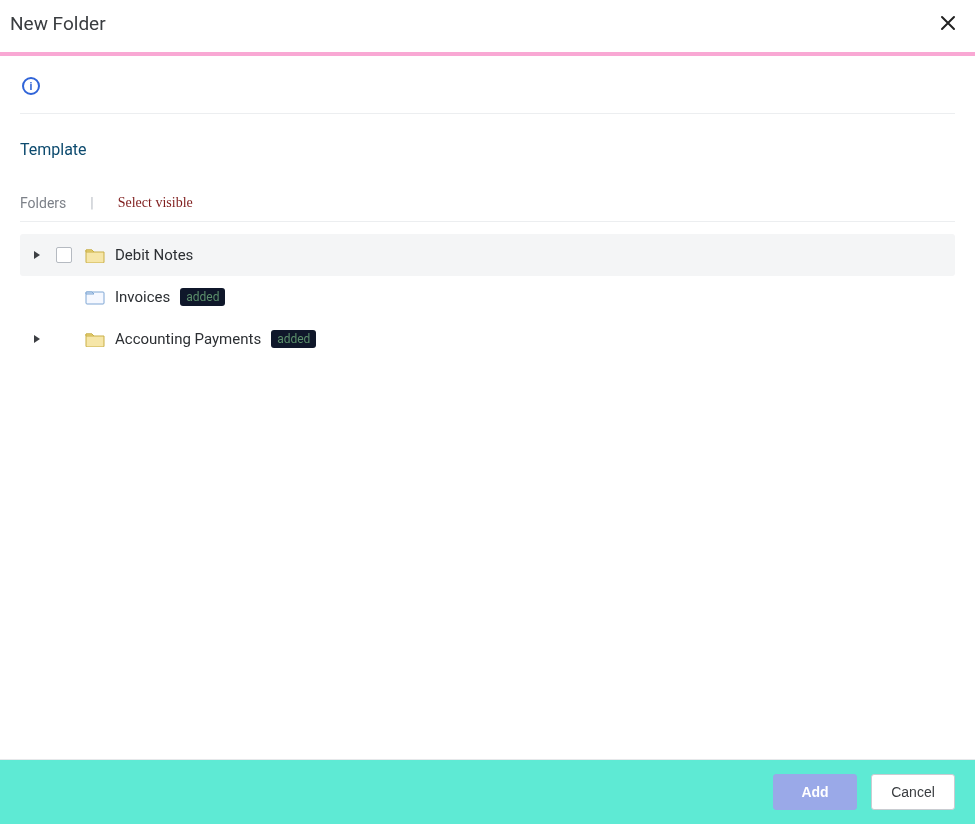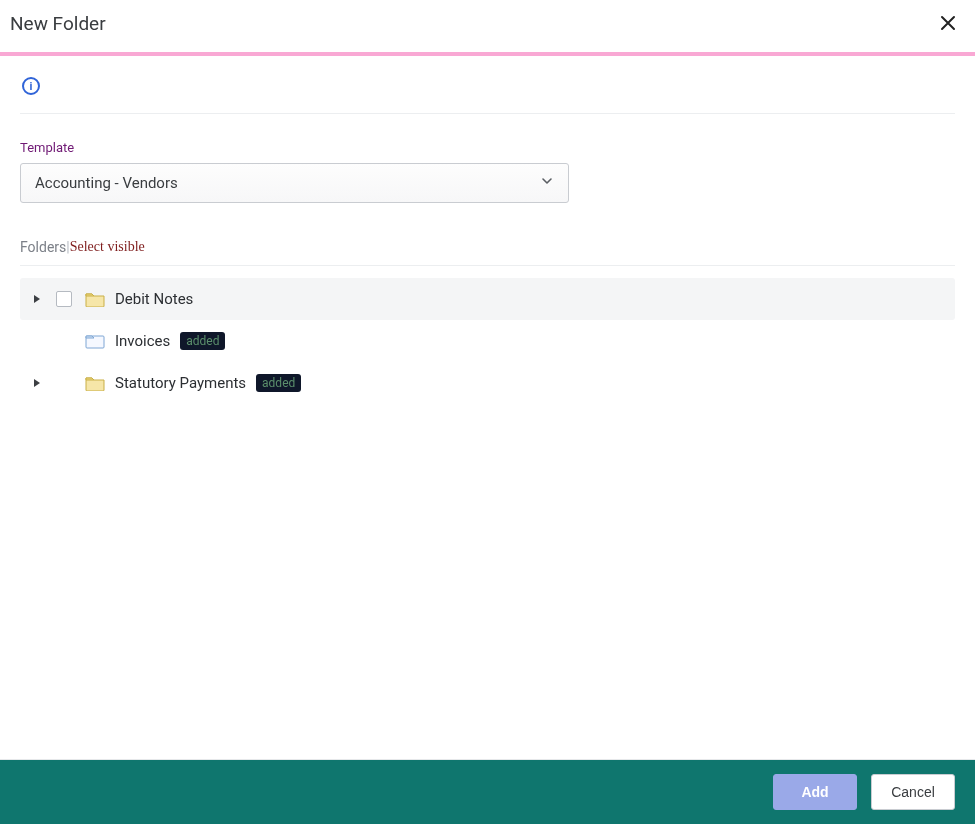--- a/index.html
+++ b/index.html
@@ -50,23 +50,23 @@
       width: 18px; height: 18px; flex: 0 0 18px;
       border: 2px solid #3064d8; border-radius: 50%;
       display:inline-flex; align-items:center; justify-content:center;
       color:#3064d8; font-size:11px; font-weight:700;
     }
     .info-banner a { color:#2f63d6; text-decoration:none; }
 
     
     .section { margin-top: 26px; }
     .field-label {
-      font-size: 13px;
-      color: #701a75;
-      margin-bottom: 8px;
+      font-size: 16px;
+      color: #0c4a6e;
+      margin-bottom: 0;
     }
     .select {
       width: 549px;
       border:1px solid #c9ccd1;
       border-radius: 3px;
       background: linear-gradient(#fdfdfd,#f7f7f8);
       height: 40px;
       display:flex; align-items:center; justify-content:space-between;
       padding: 0 14px;
       font-size: 15px;
@@ -75,21 +75,21 @@
     }
     .select .chev { color:#5a5e63; }
 
     
     .folders-head {
       margin-top: 36px;
       padding-bottom: 10px;
       border-bottom: 1px solid #eceef0;
       font-size: 14px;
       color:#7c8088;
-      display:flex; gap:0; align-items:center;
+      display:flex; gap:24px; align-items:center;
     }
     .folders-head .pipe { color:#b7bcc3; }
     .folders-head a { color:#7f1d1d; text-decoration:none;font-family:Liberation Serif, serif; }
 
     
     .tree { margin-top: 12px; }
     .row {
       display:flex; align-items:center;
       height: 42px;
       padding-left: 12px;
@@ -131,21 +131,21 @@
       border-radius:3px;
     }
 
     
     .footer {
       position:absolute;
       left:0; right:0; bottom:0;
       border-top:1px solid #e6e8ea;
       padding:14px 20px;
       display:flex; justify-content:flex-end; gap:14px;
-      background:#0f766e;
+      background:#5eead4;
     }
     .btn {
       min-width: 84px; height:36px;
       border-radius:3px;
       font-size:14px; font-weight:600;
       cursor:pointer;
       display:inline-flex; align-items:center; justify-content:center;
     }
     .btn-primary {
       background:#9aa9e8;
@@ -171,28 +171,20 @@
 </div>
 
 <div class="content">
 
   <div class="info-banner">
     <span class="info-icon">i</span>
   </div>
 
   <div class="section">
     <div class="field-label">Template</div>
-    <div class="select" role="button" tabindex="0">
-      <span>Accounting - Vendors</span>
-      <span class="chev">
-        <svg width="14" height="14" viewBox="0 0 14 14">
-            <path d="M3 5 L7 9 L11 5" stroke="#5a5e63" stroke-width="1.6" fill="none" stroke-linecap="round" stroke-linejoin="round"></path>
-          </svg>
-      </span>
-    </div>
   </div>
 
   <div class="folders-head">
     <span>Folders</span>
     <span class="pipe">|</span>
     <a href="#">Select visible</a>
   </div>
 
   <div class="tree" id="tree">
       <div class="row highlight">
@@ -232,21 +224,21 @@
             <path d="M1 1 L7 5 L1 9 Z" fill="#3c3f43"></path>
           </svg>
         </span>
         <input type="checkbox" class="cb placeholder" style="">
         <span class="folder-icon">
           <svg width="20" height="16" viewBox="0 0 20 16">
             <path d="M1 3 h6 l2 2 h10 v10 a1 1 0 0 1 -1 1 h-16 a1 1 0 0 1 -1 -1 z" fill="#f6e6a8" stroke="#c9af47" stroke-width="1"></path>
             <path d="M1 3 h6 l2 2 h-8 z" fill="#eed980" stroke="#c9af47" stroke-width="1"></path>
           </svg>
         </span>
-        <span>Statutory Payments</span>
+        <span>Accounting Payments</span>
         <span class="badge">added</span>
       </div>
     </div>
 
 </div>
 
 <div class="footer">
   <button class="btn btn-primary">Add</button>
   <button class="btn btn-secondary">Cancel</button>
 </div>

